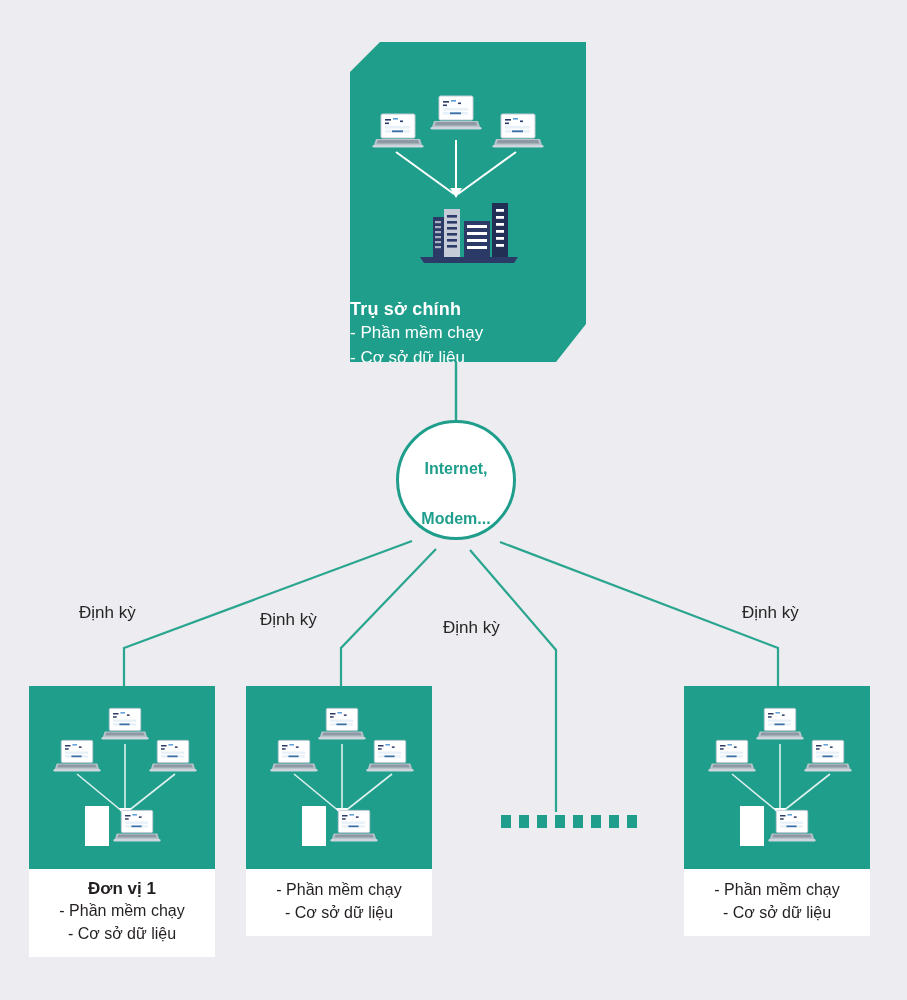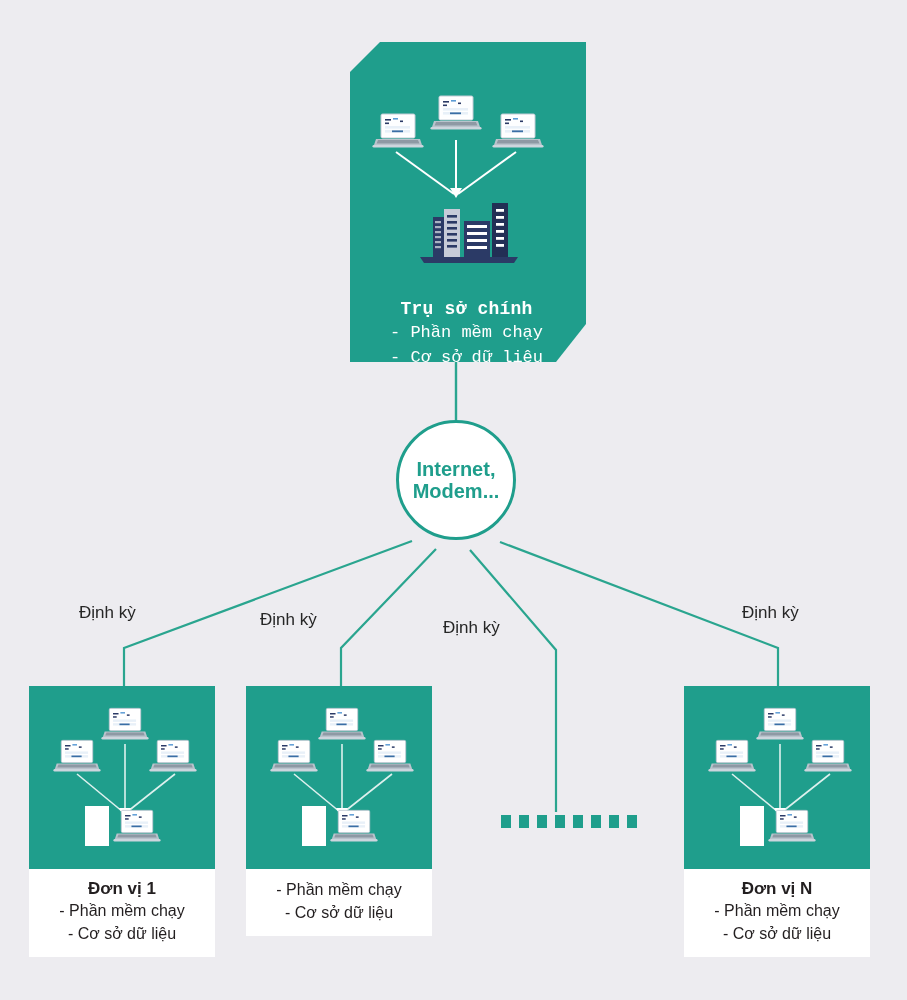--- a/index.html
+++ b/index.html
@@ -45,23 +45,21 @@
   .hq-inner {
     position: absolute;
     inset: 0;
   }
 
   .hq-text {
     position: absolute;
     left: 0;
     right: 3px;
     top: 256px;
-    text-align: center;
     color: #ffffff;
-    font-family: Liberation Mono, monospace;
   }
   .hq-title {
     font-size: 18px;
     font-weight: bold;
     letter-spacing: .2px;
     line-height: 22px;
   }
   .hq-line {
     font-size: 17px;
     line-height: 25px;
@@ -89,24 +87,25 @@
     background: #ffffff;
     border: 3px solid #1f9e8c;
     box-sizing: border-box;
     display: flex;
     flex-direction: column;
     align-items: center;
     justify-content: center;
   }
   .net-circle-label {
     color: #1f9e8c;
-    font-size: 20px;
+    font-size: 16px;
     font-weight: bold;
     line-height: 22px;
     text-align: center;
+    margin-top: 28px;
   }
 
   
   .edge-label {
     position: absolute;
     color: #262626;
     font-size: 17px;
     white-space: nowrap;
   }
 
@@ -498,21 +497,20 @@
             <rect x="13" y="18" width="25" height="2.6" fill="#e8f0f8"></rect>
           <rect x="20" y="18.4" width="11" height="1.8" fill="#3a6ea5"></rect>
           <path d="M4,27 L48,27 L50,33 L2,33 Z" fill="#b9c3cc"></path>
             <path d="M6,28 L46,28 L47.4,31.5 L4.6,31.5 Z" fill="#8e99a4"></path>
           <rect x="0.5" y="33" width="51" height="2.6" rx="1.3" fill="#cdd5dd"></rect>
         </svg>
       </div>
       <div style="position:absolute;left:56px;top:120px;width:24px;height:40px;background:#ffffff"></div>
     </div>
     <div class="unit-label">
-      <div class="unit-title">Đơn vị N</div>
       <div class="unit-line">- Phần mềm chạy</div>
       <div class="unit-line">- Cơ sở dữ liệu</div>
     </div>
   </div>
 
   <div class="dots-row" id="dots-row" style="left:501px;top:815px">
       <div class="dot" style="background: rgb(31, 158, 140);"></div>
       <div class="dot" style="background: rgb(31, 158, 140);"></div>
       <div class="dot" style="background: rgb(31, 158, 140);"></div>
       <div class="dot" style="background: rgb(31, 158, 140);"></div>

